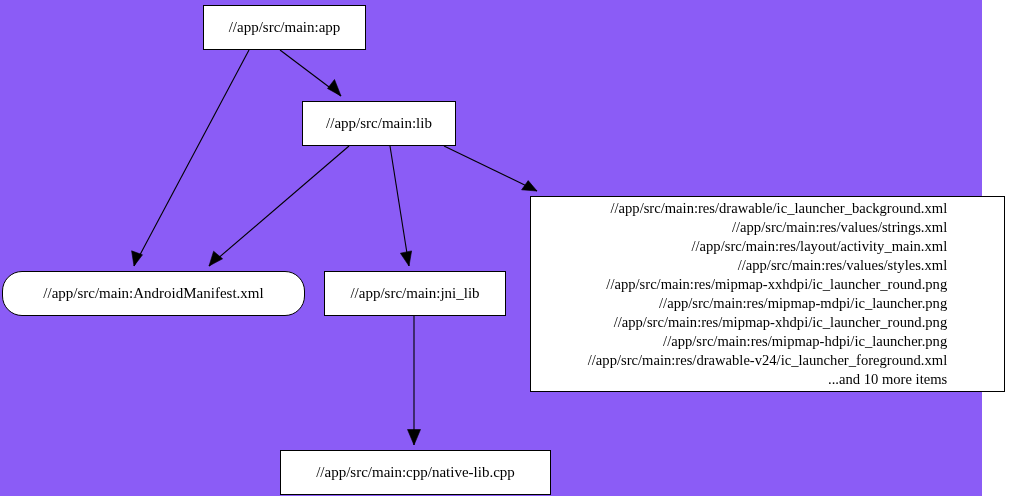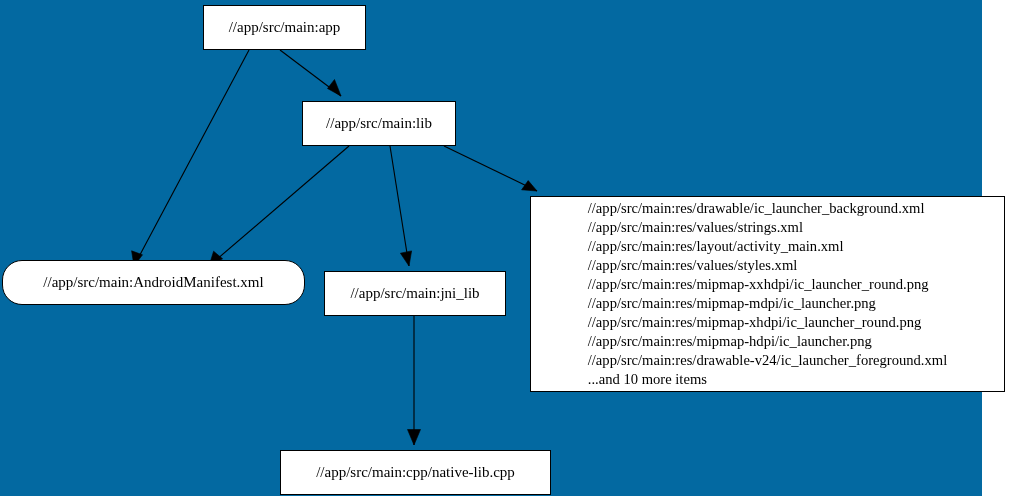--- a/index.html
+++ b/index.html
@@ -10,21 +10,21 @@
   body {
     width: 1018px;
     height: 496px;
     font-family: "Liberation Serif", "DejaVu Serif", serif;
     overflow: hidden;
   }
   #graph-canvas {
     position: relative;
     width: 982px;
     height: 496px;
-    background: #0369a1;
+    background: #8b5cf6;
   }
   #graph-svg {
     position: absolute;
     top: 0;
     left: 0;
     width: 1018px;
     height: 496px;
   }
   .node-box {
     position: absolute;
@@ -42,21 +42,21 @@
     white-space: nowrap;
   }
   .node-label {
     display: block;
     padding: 0 6px;
   }
   .node-multiline {
     white-space: pre;
     line-height: 19.1px;
     font-size: 14.6px;
-    text-align: left;
+    text-align: right;
   }
   .edge-path {
     stroke: #000000;
     stroke-width: 1.1;
     fill: none;
   }
   .edge-head {
     fill: #000000;
     stroke: #000000;
     stroke-width: 0.6;
@@ -84,21 +84,21 @@
       </g>
   </svg>
 
   <div id="nodes-layer">
       <div class="node-box" style="left: 203px; top: 5px; width: 163px; height: 45px;">
         <span class="node-label">//app/src/main:app</span>
       </div>
       <div class="node-box" style="left: 302px; top: 101px; width: 154px; height: 45px; text-align: center;">
         <span class="node-label">//app/src/main:lib</span>
       </div>
-      <div class="node-box" style="left: 2px; top: 260px; width: 303px; height: 45px; border-radius: 20px;">
+      <div class="node-box" style="left: 2px; top: 271px; width: 303px; height: 45px; border-radius: 20px;">
         <span class="node-label">//app/src/main:AndroidManifest.xml</span>
       </div>
       <div class="node-box" style="left: 324px; top: 271px; width: 182px; height: 45px; text-align: right;">
         <span class="node-label">//app/src/main:jni_lib</span>
       </div>
       <div class="node-box" style="left: 530px; top: 196px; width: 475px; height: 196px;">
         <span class="node-label node-multiline">//app/src/main:res/drawable/ic_launcher_background.xml
 //app/src/main:res/values/strings.xml
 //app/src/main:res/layout/activity_main.xml
 //app/src/main:res/values/styles.xml

